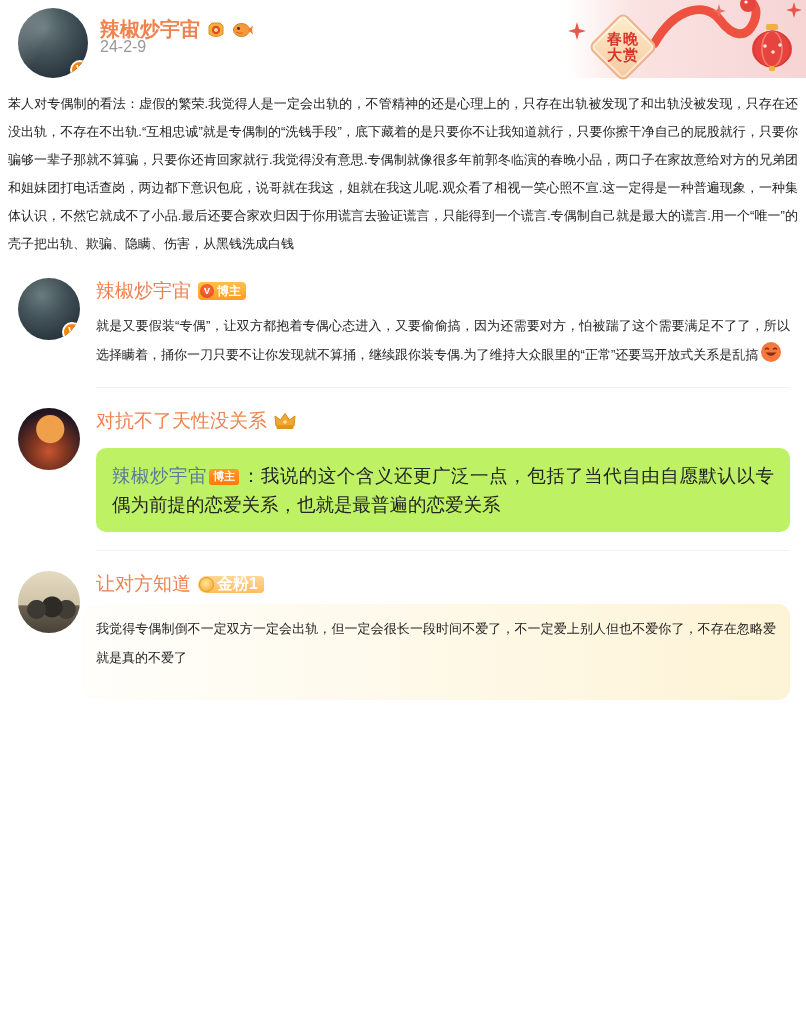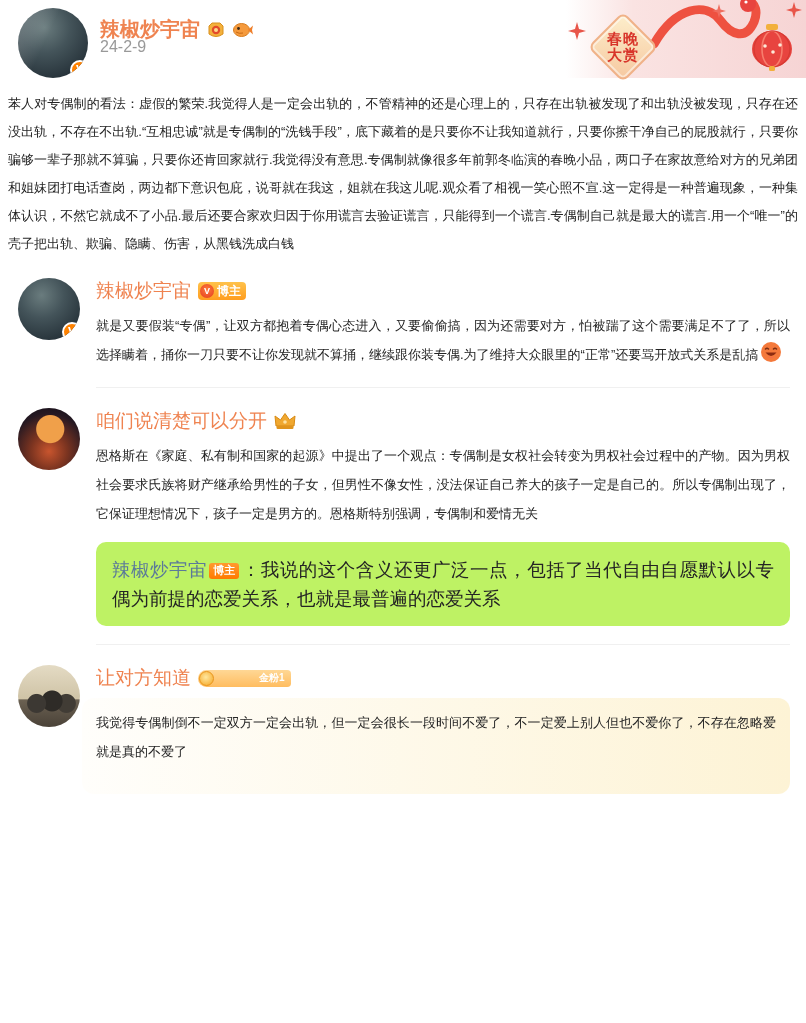--- a/index.html
+++ b/index.html
@@ -65,21 +65,21 @@
   .badge-bozhu { display:inline-flex; align-items:center; height:18px; border-radius:4px;
     background:linear-gradient(180deg,#ffc24b,#ff9d1f); padding:0 5px 0 2px; gap:3px; }
   .badge-bozhu .flame { width:14px; height:14px; border-radius:50%;
     background:radial-gradient(circle at 50% 40%, #ff7a3c, #e23c1e); color:#fff; font-size:9px;
     display:flex; align-items:center; justify-content:center; font-weight:bold; }
   .badge-bozhu .label { color:#fff; font-size:12px; font-weight:bold; }
   .badge-fan { display:inline-flex; align-items:center; height:17px; border-radius:9px 4px 4px 9px;
     background:linear-gradient(180deg,#ffd795,#ffbd60); padding:0 6px 0 1px; gap:3px; }
   .badge-fan .coin { width:15px; height:15px; border-radius:50%;
     background:radial-gradient(circle at 45% 40%, #ffe79e, #f5a623); border:1px solid #e8951c; }
-  .badge-fan .label { color:#fff; font-size:10px; font-weight:bold;margin-left:42px; }
+  .badge-fan .label { color:#fff; font-size:16px; font-weight:bold; }
   .mini-badge { display:inline-flex; align-items:center; height:16px; border-radius:3px;
     background:linear-gradient(180deg,#ff9a2e,#ff7a00); color:#fff; font-size:11px; font-weight:bold;
     padding:0 4px; vertical-align:2px; margin:0 2px; }
 
   
   .quote { margin-top:14px; background:#bef264; border-radius:10px; padding:13px 16px;
     font-size:18.5px; line-height:29px; color:#242424; text-align:justify; }
   .quote-author { color:#5b7a99; }
   .quote-sep { white-space:pre; }
 
@@ -174,28 +174,27 @@
              <path d="M5.5 11.5 Q11 18.5 16.5 11.5 Z" fill="#8c2b10"></path>
              <path d="M8 15.5 Q11 17.5 14 15.5 Q11 18.5 8 15.5 Z" fill="#f26060"></path>
         </svg></div>
       </div>
     </div>
 
     <div class="comment">
       <div class="avatar avatar-c avatar-c2"></div>
       <div class="c-body">
         <div class="c-name-row">
-          <span class="c-name">咱们说清楚可以分开</span>
+          <span class="c-name">对抗不了天性没关系</span>
           <svg width="22" height="18" viewBox="0 0 22 18">
             <path d="M2 14 L1 4 L6.5 8 L11 1.5 L15.5 8 L21 4 L20 14 Z" fill="#f0a830" stroke="#d88a14" stroke-width="1"></path>
             <rect x="2.5" y="14" width="17" height="3" rx="1.2" fill="#e0941d"></rect>
             <circle cx="11" cy="10" r="1.8" fill="#fde2a2"></circle>
           </svg>
         </div>
-        <div class="c-text">恩格斯在《家庭、私有制和国家的起源》中提出了一个观点：专偶制是女权社会转变为男权社会过程中的产物。因为男权社会要求氏族将财产继承给男性的子女，但男性不像女性，没法保证自己养大的孩子一定是自己的。所以专偶制出现了，它保证理想情况下，孩子一定是男方的。恩格斯特别强调，专偶制和爱情无关</div>
         <div class="quote">
           <span class="quote-author">辣椒炒宇宙</span><span class="mini-badge">博主</span><span class="quote-sep">：</span><span>我说的这个含义还更广泛一点，包括了当代自由自愿默认以专偶为前提的恋爱关系，也就是最普遍的恋爱关系</span>
         </div>
       </div>
     </div>
 
     <div class="comment">
       <div class="avatar avatar-c avatar-c3"></div>
       <div class="c-body last">
         <div class="c-name-row">

